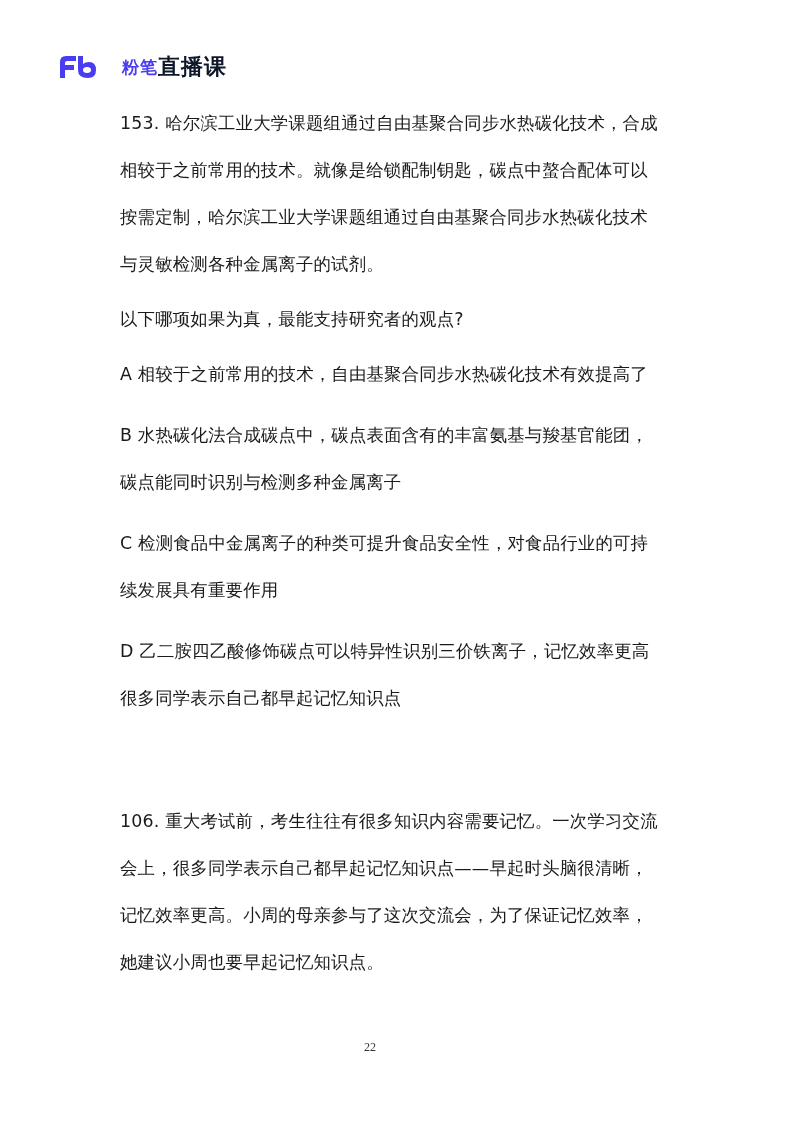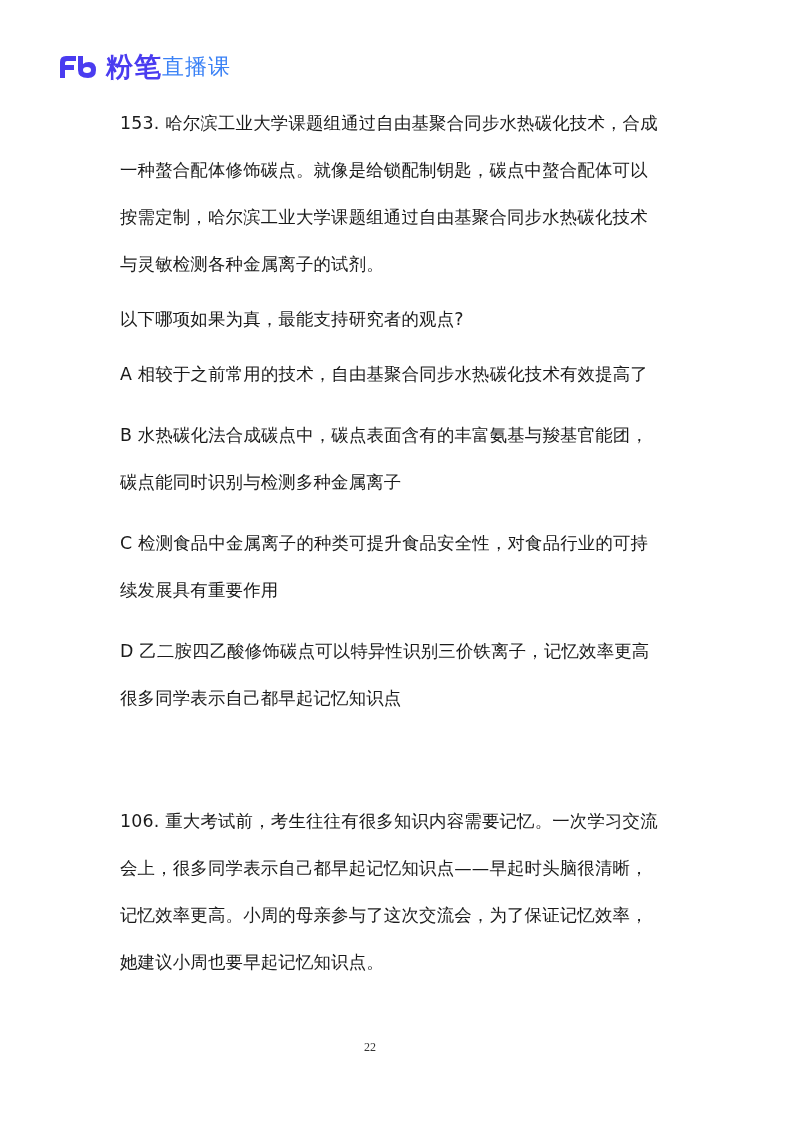--- a/index.html
+++ b/index.html
@@ -3,22 +3,22 @@
 <meta charset="utf-8">
 <style>
   html, body { margin: 0; padding: 0; background: #ffffff; }
   body {
     width: 800px; height: 1132px; position: relative; overflow: hidden;
     font-family: "DejaVu Sans", "Liberation Sans", sans-serif;
     color: #1a1a1a;
   }
   .header { position: absolute; left: 58px; top: 52px; height: 30px; display: flex; align-items: center; }
   .logo-mark { width: 40px; height: 26px; display: inline-block; }
-  .brand-accent { color: #4a3cf0; font-weight: bold; font-size: 27px; margin-left: 8px; letter-spacing: 1px; }
-  .brand-rest { color: #3b82f6; font-weight: normal; font-size: 22px; letter-spacing: 1px; }
+  .brand-accent { color: #4a3cf0; font-weight: bold; font-size: 17px; margin-left: 24px; letter-spacing: 1px; }
+  .brand-rest { color: #0f172a; font-weight: bold; font-size: 22px; letter-spacing: 1px; }
   .content { position: absolute; left: 120px; top: 100px; width: 570px; }
   .line { font-size: 17.4px; line-height: 47px; height: 47px; white-space: nowrap; letter-spacing: 0.2px; }
   .gap-s { height: 8px; }
   .gap-m { height: 14px; }
   .gap-l { height: 76px; }
   .page-number {
     position: absolute; top: 1040px; left: 0; width: 740px; text-align: center;
     font-family: "Liberation Serif", "DejaVu Serif", serif; font-size: 12px; color: #333;
   }
 </style>
@@ -30,21 +30,21 @@
     <path d="M2 24 V8 Q2 2 8 2 H18 V7 H9 Q7 7 7 9 V11 H16 V16 H7 V24 Z" fill="#4a3cf0"></path>
     <path d="M20 2 H25 V10 Q27 8 31 8 Q38 8 38 16 Q38 24 30 24 Q20 24 20 16 Z M25 16 Q25 19 29 19 Q33 19 33 16 Q33 13 29 13 Q25 13 25 16 Z" fill="#4a3cf0"></path>
   </svg>
   <span class="brand-accent">粉笔</span>
   <span class="brand-rest">直播课</span>
 </div>
 
 <div class="content">
   <div>
     <div class="line">153. 哈尔滨工业大学课题组通过自由基聚合同步水热碳化技术，合成</div>
-    <div class="line">一种螯合配体修饰碳点。就像是给锁配制钥匙，碳点中螯合配体可以</div>
+    <div class="line">相较于之前常用的技术。就像是给锁配制钥匙，碳点中螯合配体可以</div>
     <div class="line">按需定制，哈尔滨工业大学课题组通过自由基聚合同步水热碳化技术</div>
     <div class="line">与灵敏检测各种金属离子的试剂。</div>
     <div class="gap-s"></div>
     <div class="line">以下哪项如果为真，最能支持研究者的观点?</div>
     <div class="gap-s"></div>
     <div>
       <div class="line">A  相较于之前常用的技术，自由基聚合同步水热碳化技术有效提高了</div>
     </div>
     <div class="gap-m"></div>
     <div>

